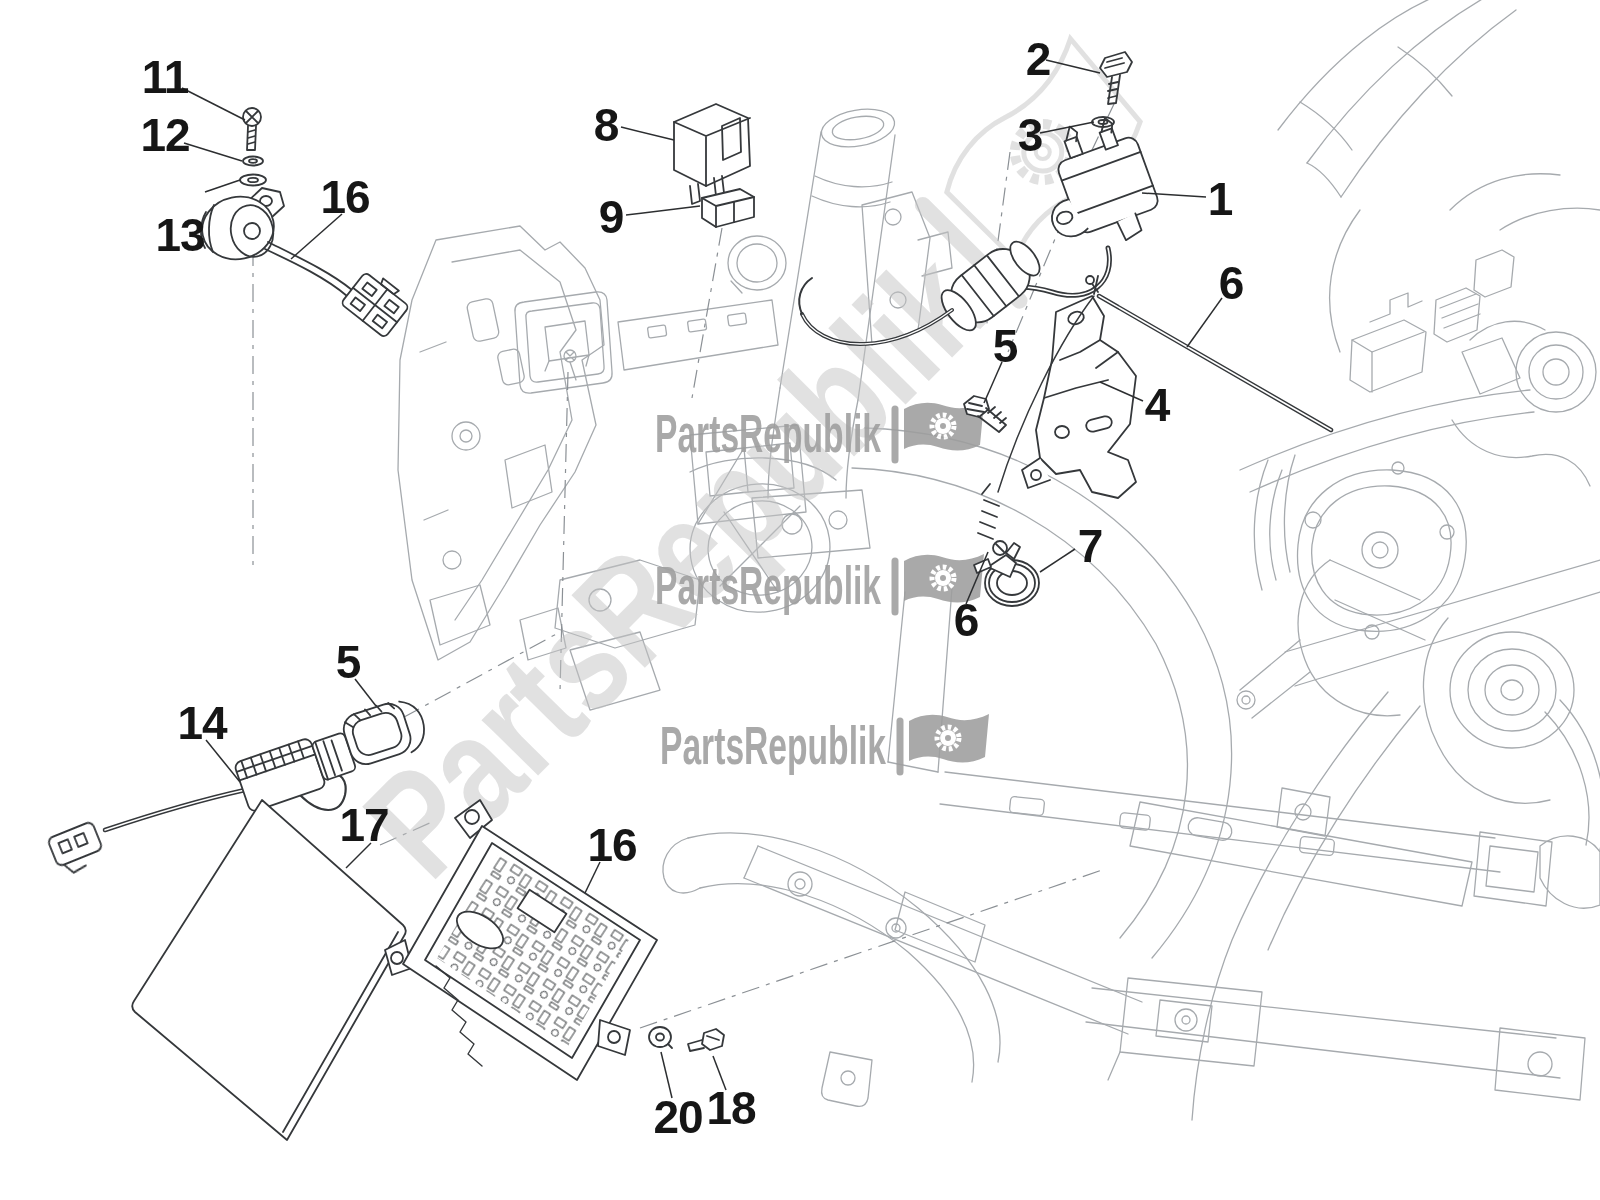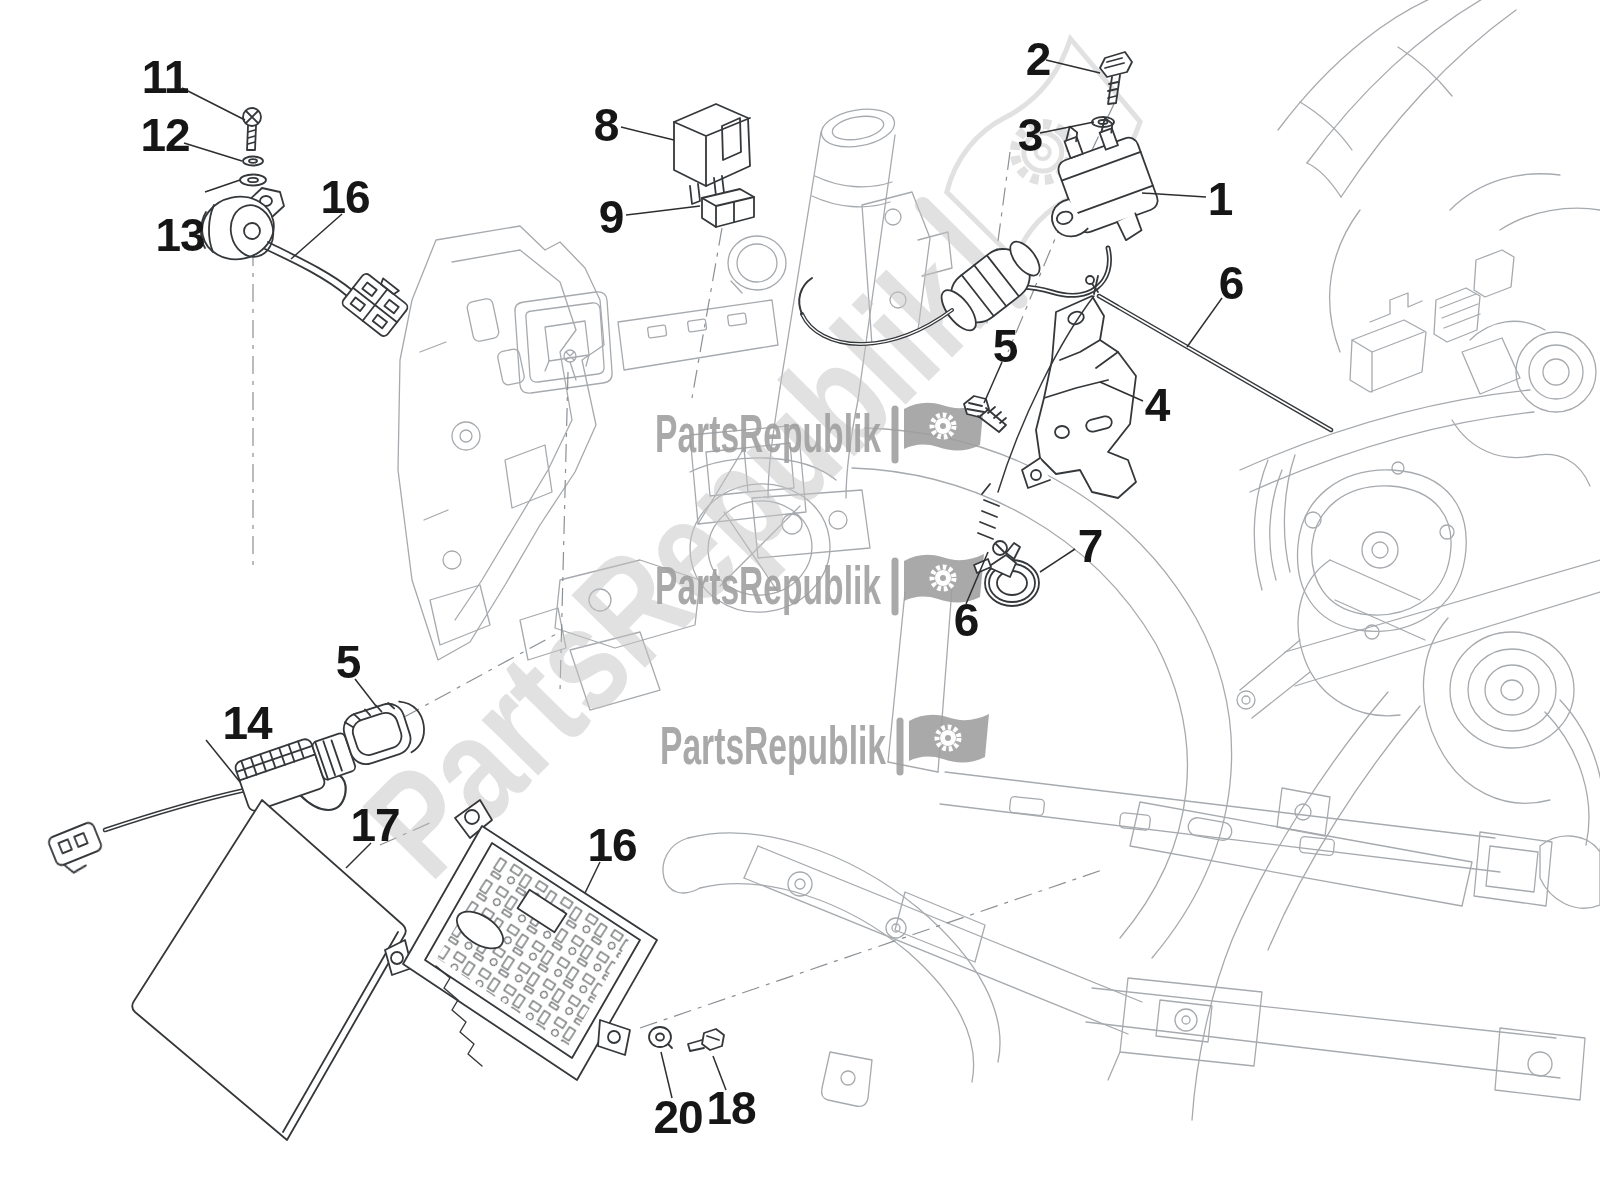--- a/index.html
+++ b/index.html
@@ -483,21 +483,21 @@
 <div class="callout" style="left:1157px;top:405px;">4</div>
 <div class="callout" style="left:1005px;top:346px;">5</div>
 <div class="callout" style="left:1231px;top:283px;">6</div>
 <div class="callout" style="left:1090px;top:546px;">7</div>
 <div class="callout" style="left:606px;top:125px;">8</div>
 <div class="callout" style="left:611px;top:217px;">9</div>
 <div class="callout" style="left:345px;top:197px;">16</div>
 <div class="callout" style="left:165px;top:77px;">11</div>
 <div class="callout" style="left:165px;top:135px;">12</div>
 <div class="callout" style="left:180px;top:192px;margin-top:43px;">13</div>
-<div class="callout" style="left:202px;top:723px;margin-left:45px;">14</div>
+<div class="callout" style="left:202px;top:723px;">14</div>
 <div class="callout" style="left:348px;top:662px;">5</div>
 <div class="callout" style="left:612px;top:845px;text-align:center;">16</div>
-<div class="callout" style="left:375px;top:825px;">17</div>
+<div class="callout" style="left:364px;top:825px;">17</div>
 <div class="callout" style="left:731px;top:1108px;">18</div>
 <div class="callout" style="left:678px;top:1117px;">20</div>
 <div class="callout" style="left:966px;top:620px;">6</div>
 
 </div>
 
 </body></html>

